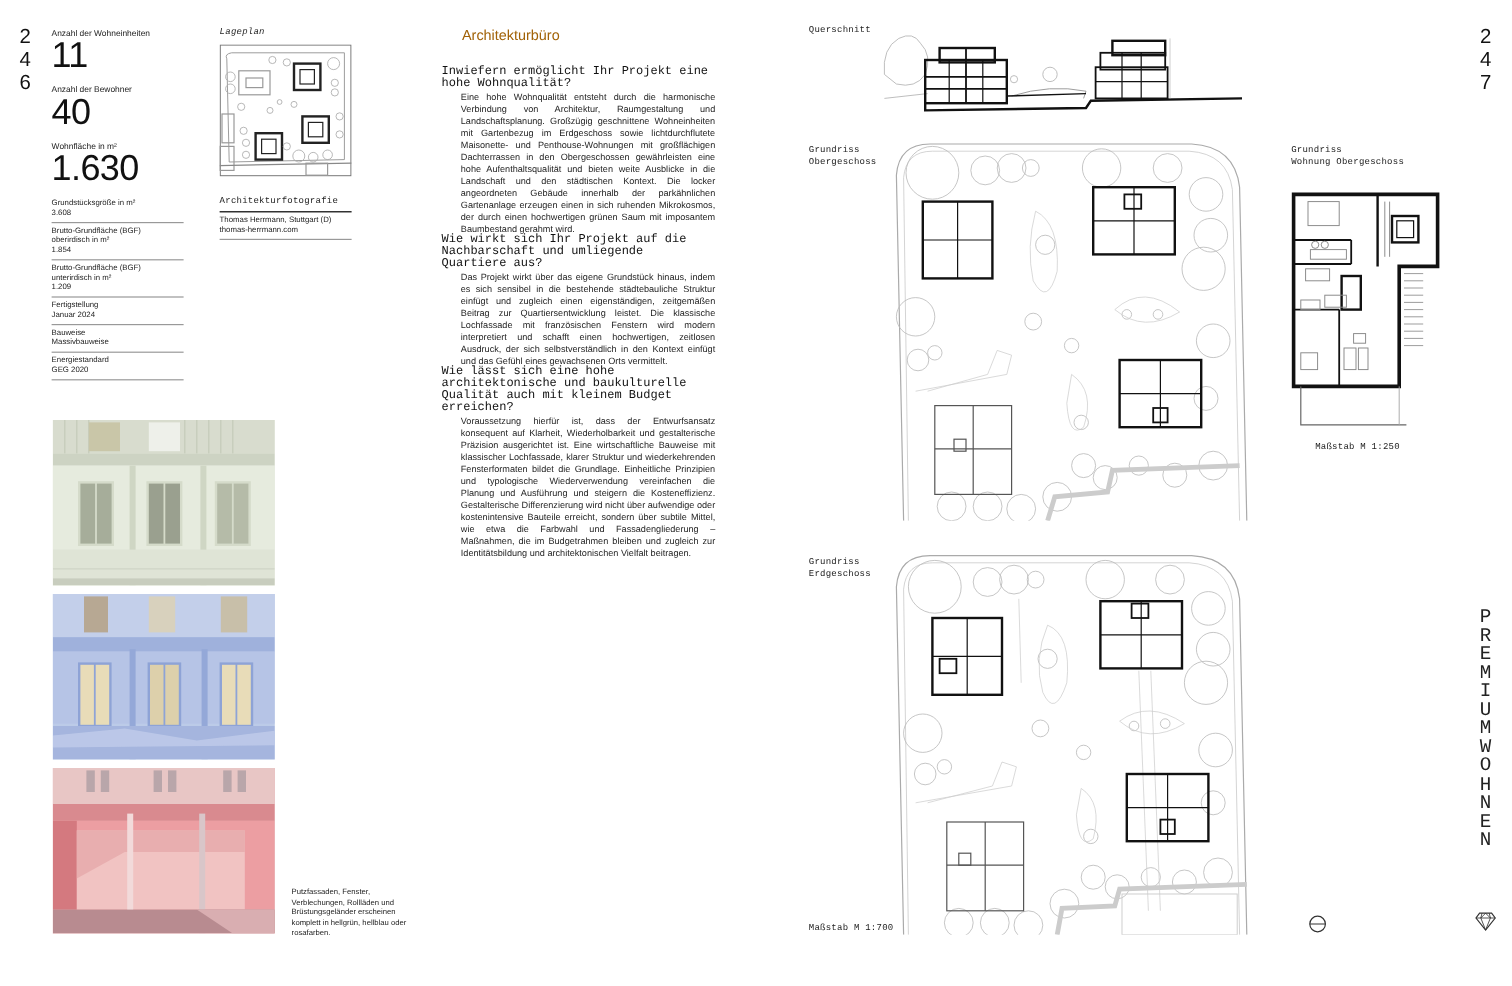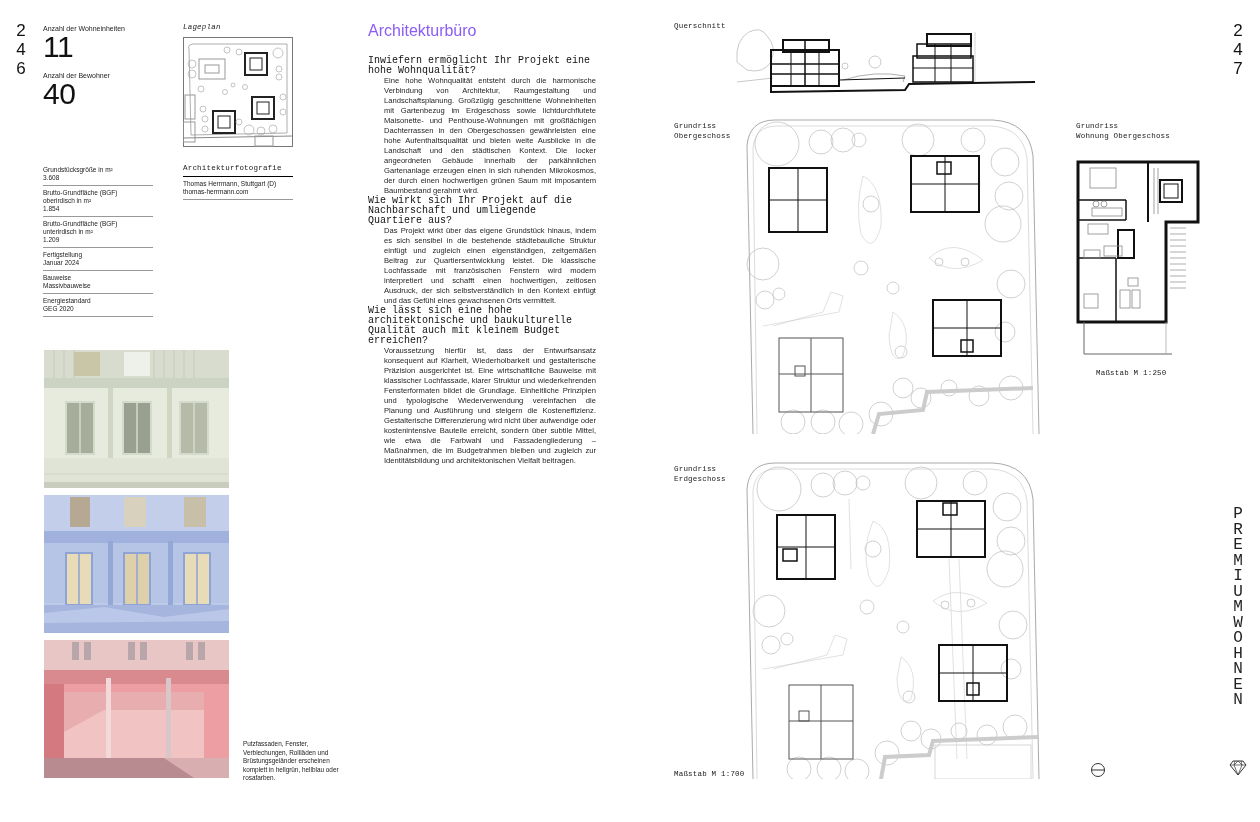--- a/index.html
+++ b/index.html
@@ -12,21 +12,21 @@
     .pagenum span { display: block; height: 19px; }
 
     
     .kpi-label { font-size: 7px; color: #222; line-height: 9px; }
     .kpi-value { font-size: 30px; line-height: 28px; letter-spacing: -0.5px; color: #111; }
     .fact { border-bottom: 1px solid #999; padding: 3px 0 3px 0; font-size: 6.5px; line-height: 8px; color: #222; width: 110px; }
 
     .section-label { font-family: "Liberation Mono", monospace; font-size: 7.5px; color: #222; letter-spacing: 0.2px; }
 
     
-    .heading { font-size: 16px; color: #8b5cf6; }
+    .heading { font-size: 12px; color: #a16207; margin-left: 17px; }
     .qa { width: 228px; font-size: 7.6px; line-height: 10px; color: #1e1e1e; }
     .qa .q { font-family: "Liberation Mono", monospace; font-size: 10px; line-height: 10px; color: #111; }
     .qa .a { padding-left: 16px; text-align: justify; hyphens: manual; }
 
     .caption { font-size: 6.4px; line-height: 8.5px; color: #222; width: 100px; }
 
     .vertical-word { font-family: "Liberation Mono", monospace; font-size: 16px; line-height: 15.5px; width: 16px; text-align: center; color: #222; }
     .vertical-word span { display: block; }
 
     .photo { overflow: hidden; }
@@ -41,20 +41,24 @@
 </div>
 
 <div class="abs" style="left:43px; top:24px; width:125px;">
   <div>
     <div class="kpi-label">Anzahl der Wohneinheiten</div>
     <div class="kpi-value">11</div>
   </div>
   <div style="margin-top:10px;">
     <div class="kpi-label">Anzahl der Bewohner</div>
     <div class="kpi-value">40</div>
+  </div>
+  <div style="margin-top:10px;">
+    <div class="kpi-label">Wohnfläche in m²</div>
+    <div class="kpi-value">1.630</div>
   </div>
 </div>
 
 <div class="abs" style="left:43px; top:163px;">
   <div class="fact">
     <div>Grundstücksgröße in m²</div>
     <div>3.608</div>
   </div>
   <div class="fact">
     <div style="width:80px;">Brutto-Grundfläche (BGF) oberirdisch in m²</div>

